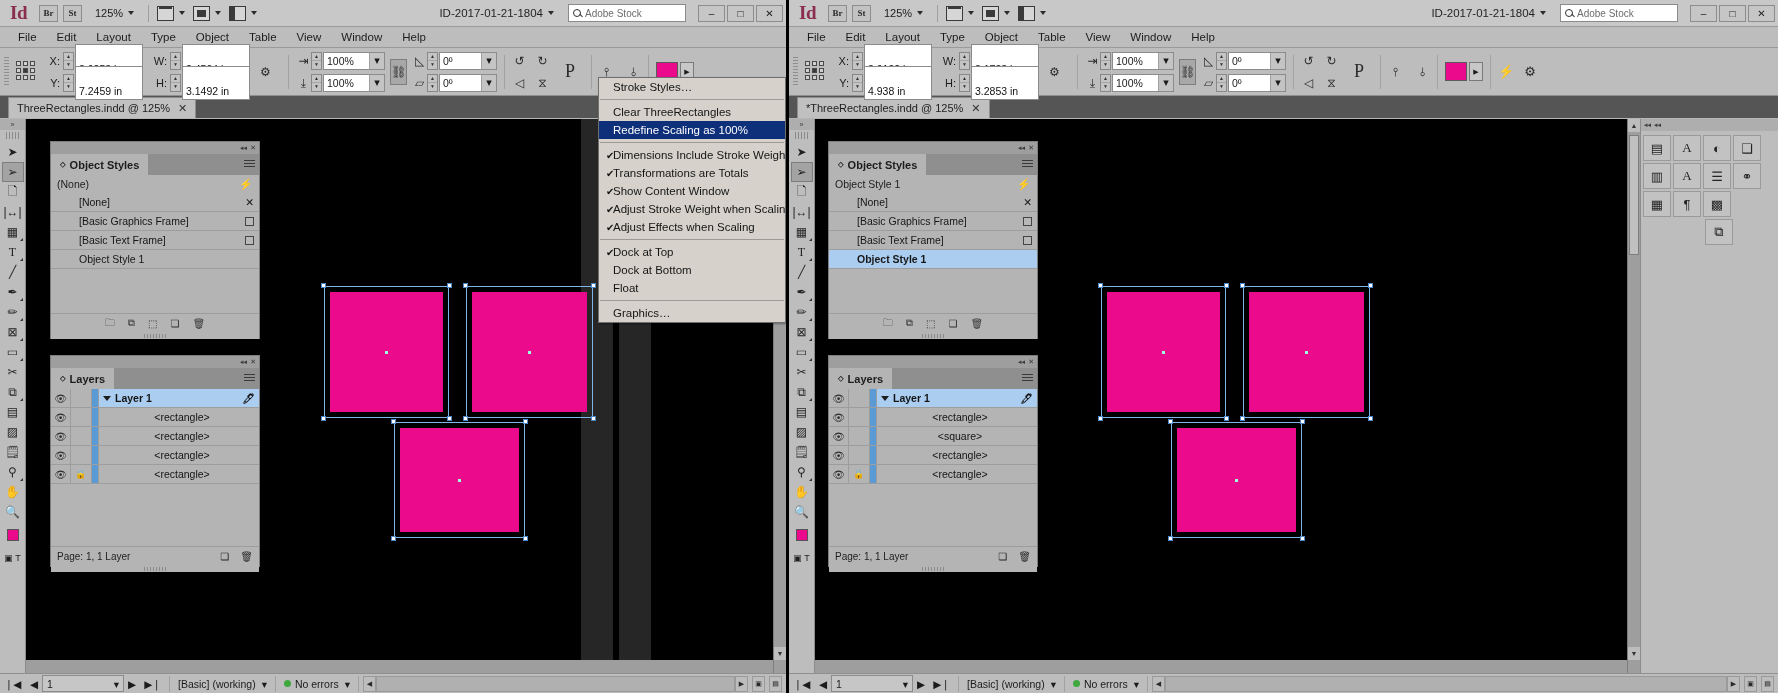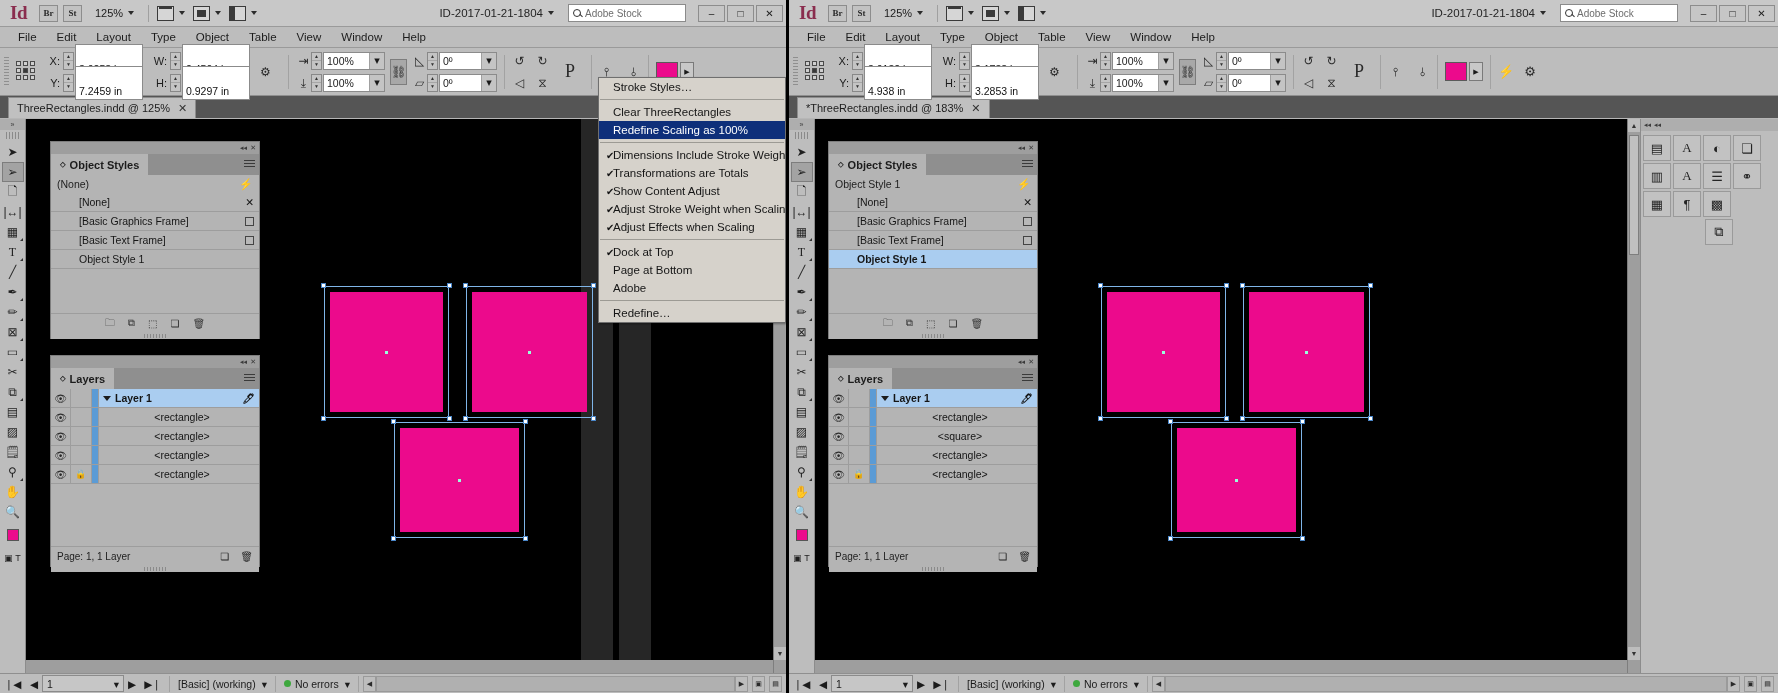--- a/index.html
+++ b/index.html
@@ -284,21 +284,21 @@
               <b>▼</b>
             </span>
           <span class="tfield w70">2.4504 in</span>
         </div>
         <div class="frow">
           <span class="flabel">H:</span>
           <span class="spin">
               <b>▲</b>
               <b>▼</b>
             </span>
-          <span class="tfield w70">0.9297 in</span>
+          <span class="tfield w70">3.1492 in</span>
         </div>
       </div>
 
       <div class="ticon" style="margin:0 8px">⚙</div>
       <div class="cbsep"></div>
 
       <div class="fieldgrp">
         <div class="frow">
           <span class="ticon">⇥</span>
           <span class="spin">
@@ -624,39 +624,39 @@
       <div class="ctxitem">
         <span class="chk">✔</span>
         <span>Dimensions Include Stroke Weight</span>
       </div>
       <div class="ctxitem">
         <span class="chk">✔</span>
         <span>Transformations are Totals</span>
       </div>
       <div class="ctxitem">
         <span class="chk">✔</span>
-        <span>Show Content Adjust</span>
+        <span>Show Content Window</span>
       </div>
       <div class="ctxitem">
         <span class="chk">✔</span>
         <span>Adjust Stroke Weight when Scaling</span>
       </div>
       <div class="ctxitem">
         <span class="chk">✔</span>
         <span>Adjust Effects when Scaling</span>
       </div>
       <div class="ctxsep"></div>
       <div class="ctxitem">
         <span class="chk">✔</span>
         <span>Dock at Top</span>
       </div>
-      <div class="ctxitem">Page at Bottom</div>
-      <div class="ctxitem">Adobe</div>
+      <div class="ctxitem">Dock at Bottom</div>
+      <div class="ctxitem">Float</div>
       <div class="ctxsep"></div>
-      <div class="ctxitem">Redefine…</div>
+      <div class="ctxitem">Graphics…</div>
     </div>
 
   </div>
 
   <div class="win right">
 
     <div class="appbar">
       <div class="idlogo">Id</div>
       <div class="sqbtn">Br</div>
       <div class="sqbtn">St</div>
@@ -834,21 +834,21 @@
         <span class="swatch" style="background:#ec0a8c"></span>
         <span class="swbtn">▶</span>
       </div>
       <div class="cbsep"></div>
       <div class="bolt">⚡</div>
       <div class="gear" style="margin:0 10px">⚙</div>
     </div>
 
     <div class="tabstrip">
       <div class="doctab">
-        <span>*ThreeRectangles.indd @ 183%</span>
+        <span>*ThreeRectangles.indd @ 125%</span>
         <span class="x">✕</span>
       </div>
     </div>
 
     <div class="bodyarea" style="position:absolute;left:0;top:119px;right:0;bottom:20px;">
 
       <div class="toolstrip" style="left:0;bottom:0;">
         <div class="tsHead">»</div>
         <div class="tsGrip"></div>
         <div class="tool">➤</div>

